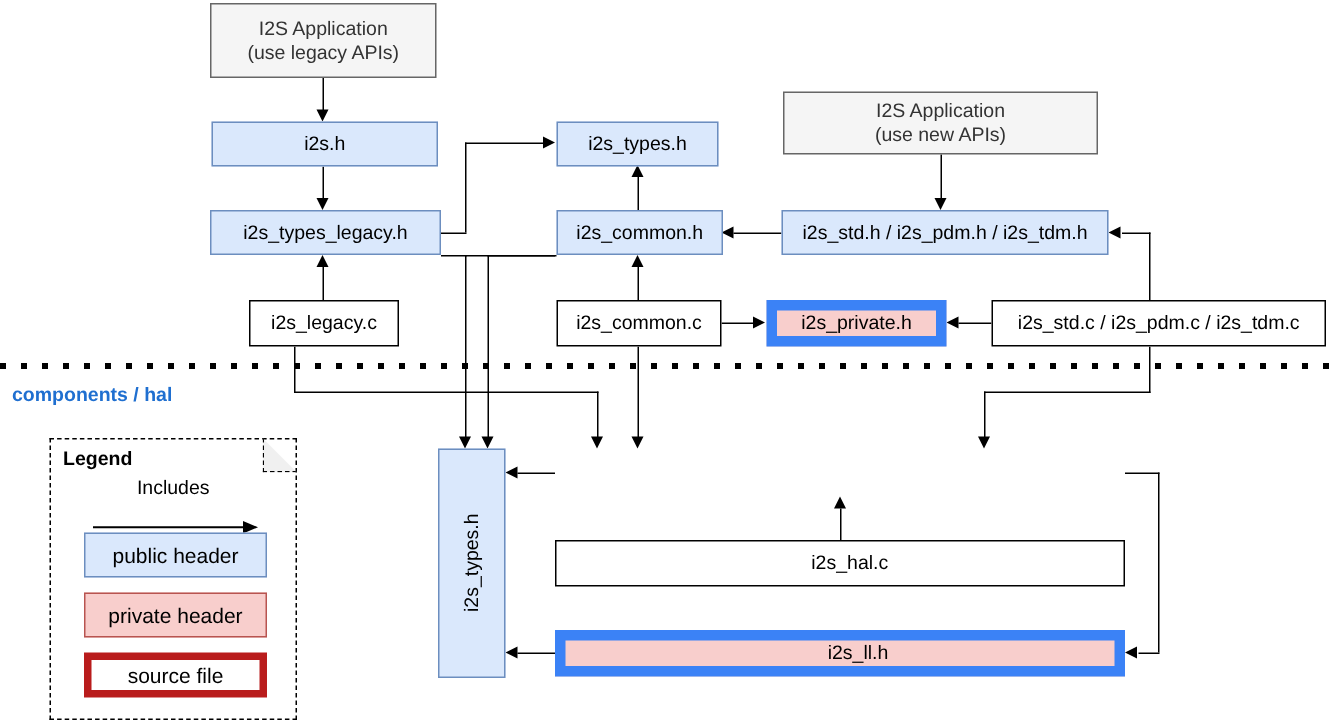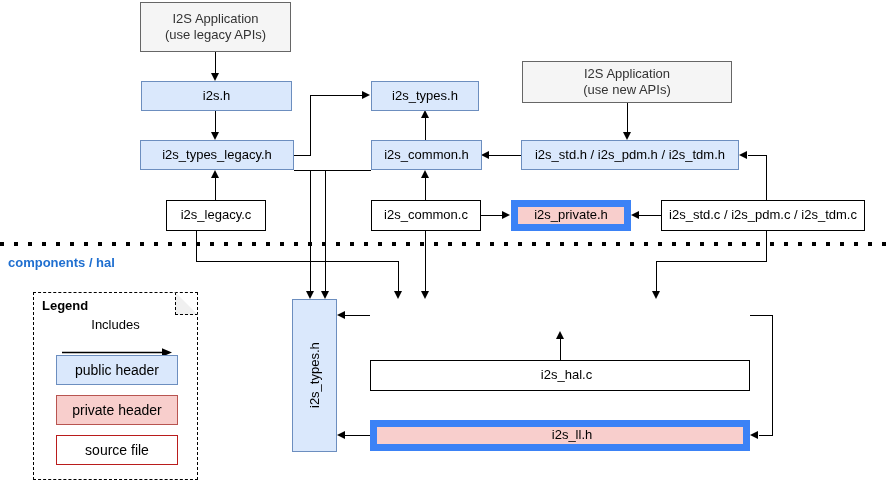--- a/index.html
+++ b/index.html
@@ -161,21 +161,21 @@
     height: 30px;
     box-sizing: border-box;
     display: flex;
     align-items: center;
     justify-content: center;
     font-size: 14px;
     color: #000;
   }
   #legend .sw1 { top: 62px; background: #dae8fc; border: 1px solid #6c8ebf; }
   #legend .sw2 { top: 102px; background: #f8cecc; border: 1px solid #b85450; }
-  #legend .sw3 { top: 142px; background: #ffffff; border: 1px solid #b91c1c; }
+  #legend .sw3 { top: 142px; background: #ffffff; border: 5px solid #b91c1c; }
 </style>
 </head>
 <body>
 
 <div id="canvas">
 
   <div class="vline" style="left:215px; top:52px; height:22px;"></div>
   <div class="arrow down" style="left:211px; top:73px;"></div>
 
   <div class="vline" style="left:215px; top:111px; height:21px;"></div>
@@ -286,21 +286,21 @@
   </div>
 
   <div class="node src" style="left:371px; top:200px; width:110px; height:31px;">
     <span class="label">i2s_common.c</span>
   </div>
 
   <div class="node priv" style="left:511px; top:200px; width:120px; height:31px;">
     <span class="label">i2s_private.h</span>
   </div>
 
-  <div class="node src" style="left:661px; top:200px; width:204px; height:31px;">
+  <div class="node src" style="left:661px; top:200px; width:223px; height:31px;">
     <span class="label">i2s_std.c / i2s_pdm.c / i2s_tdm.c</span>
   </div>
 
   <div class="node pub vertical" style="left:292px; top:299px; width:45px; height:153px;">
     <span class="label">i2s_types.h</span>
   </div>
 
 
   <div class="node src" style="left:370px; top:360px; width:380px; height:31px;padding-left:13px;">
     <span class="label">i2s_hal.c</span>

